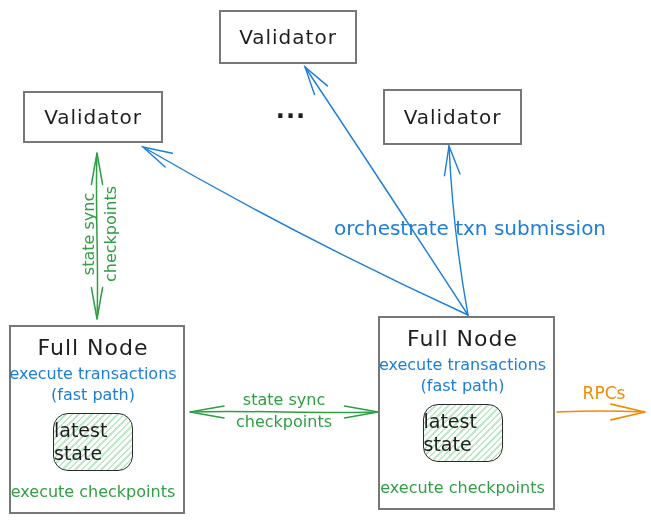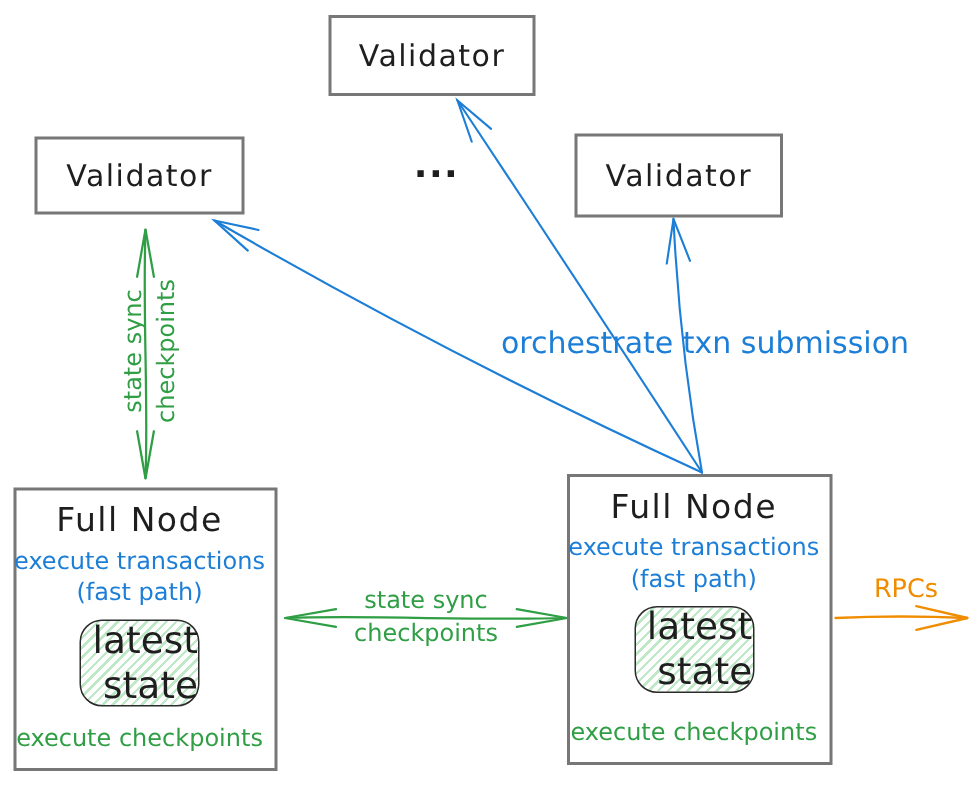--- a/index.html
+++ b/index.html
@@ -59,23 +59,23 @@
   }
   .state-box {
     margin-top: 7px;
     width: 80px;
     height: 58px;
     border: 1.6px solid #2b2b2b;
     border-radius: 15px;
     background-image: repeating-linear-gradient(135deg, #ffffff 0px, #ffffff 3px, var(--light_green) 3px, var(--light_green) 4.6px);
     display: flex;
     flex-direction: column;
-    align-items: flex-end;
+    align-items: flex-start;
     justify-content: center;
-    font-size: 25px;
+    font-size: 19px;
     line-height: 1.2;
     color: var(--ink);
   }
   .fn-footer {
     margin-top: auto;
     font-size: 16px;
     color: var(--green);
     white-space: nowrap;
   }
   .ellipsis {

